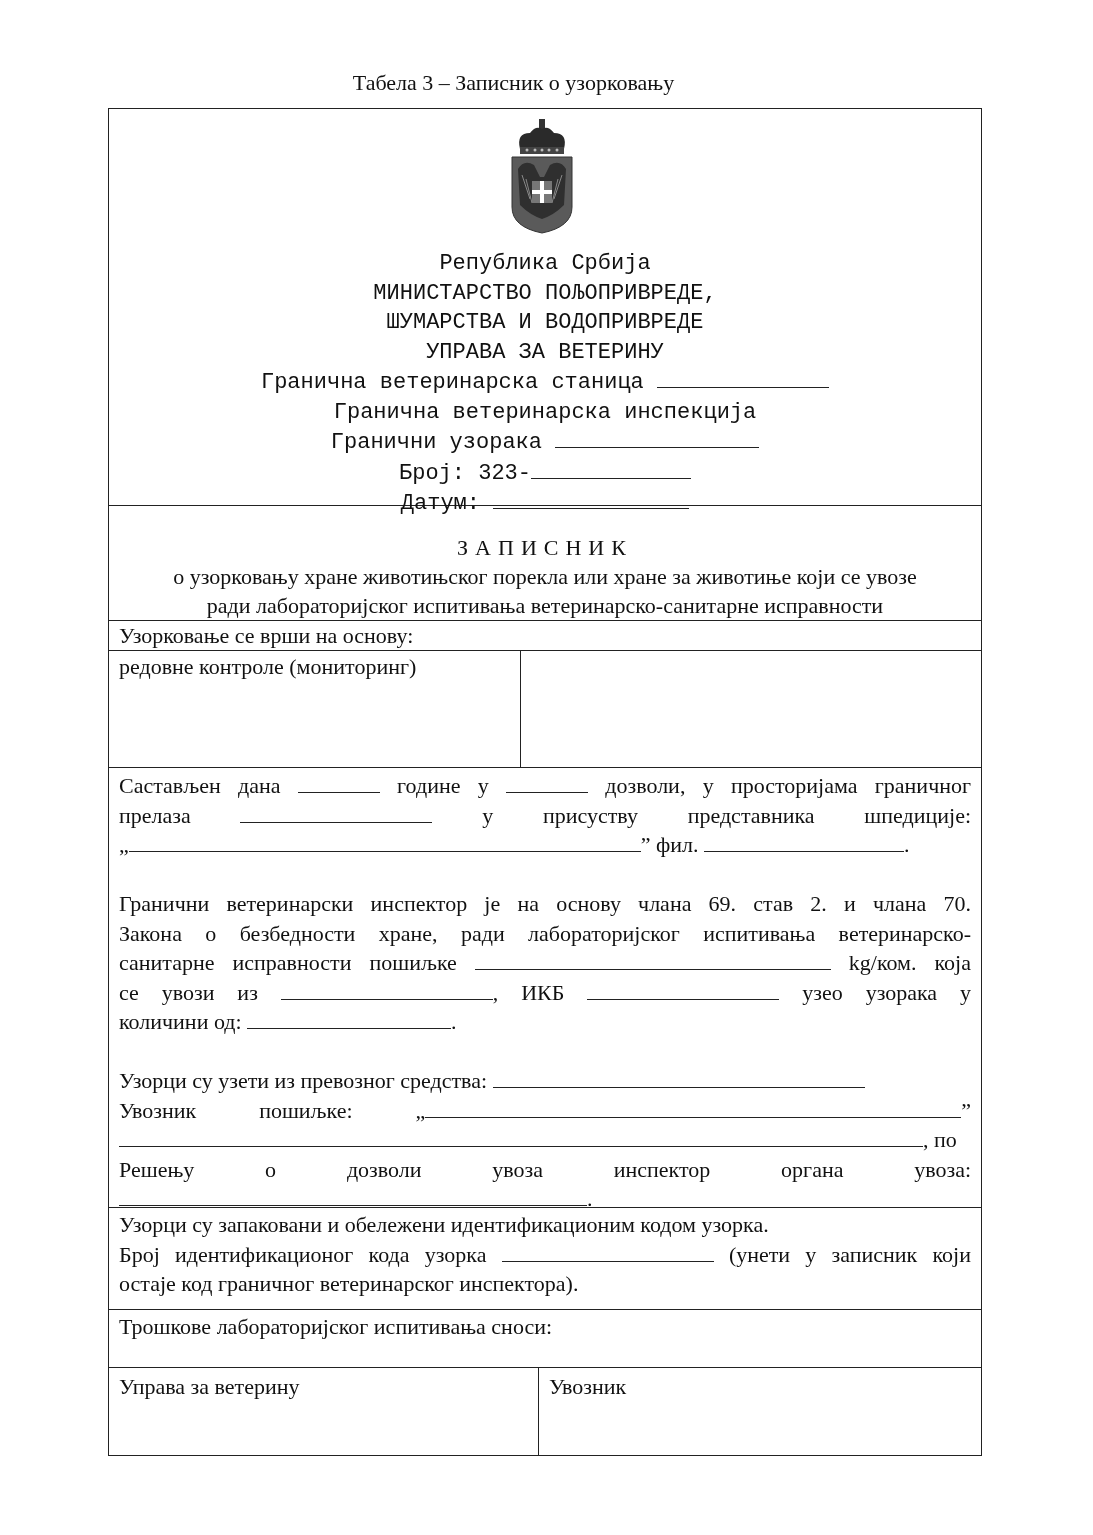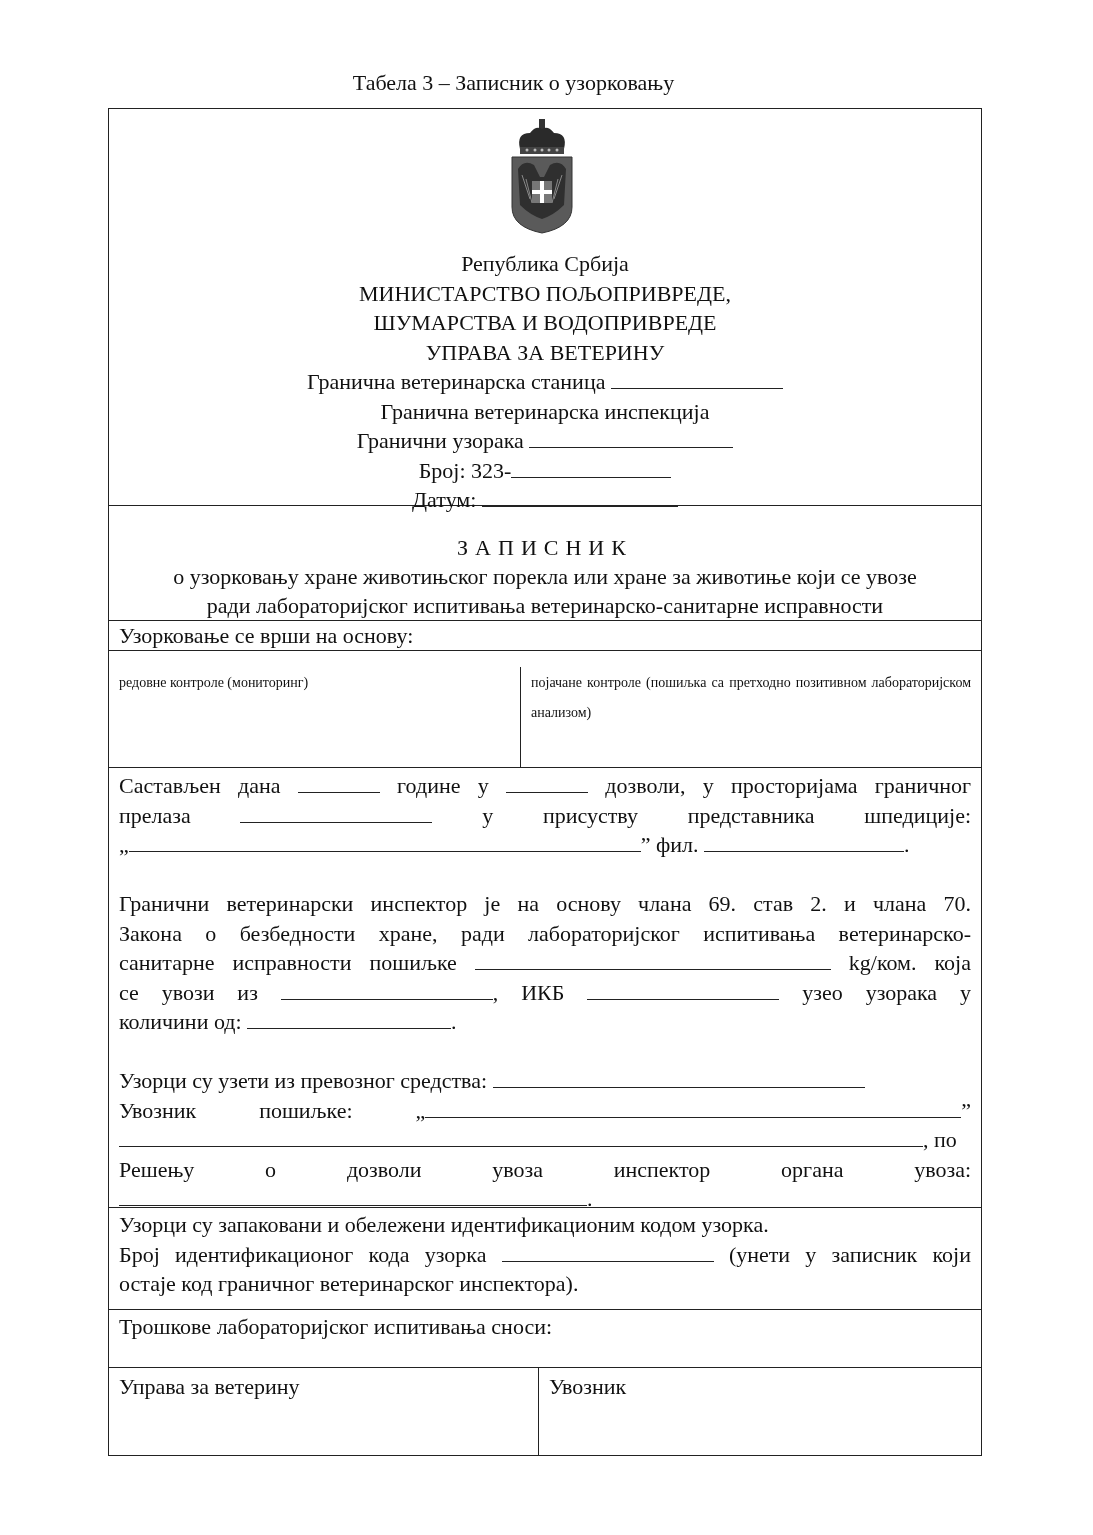--- a/index.html
+++ b/index.html
@@ -1,33 +1,33 @@
 <!DOCTYPE html>
 <html><head>
 <meta charset="utf-8">
 <style>
   html, body { margin: 0; padding: 0; background: #ffffff; }
   body { width: 1093px; height: 1535px; position: relative; font-family: "Liberation Serif", "DejaVu Serif", serif; color: #111; }
   .doc-title { position: absolute; top: 70px; left: 0; width: 1027px; text-align: center; font-size: 22px; }
   .frame { position: absolute; left: 108px; top: 108px; width: 872px; border: 1.5px solid #222; box-sizing: content-box; }
   .row { border-bottom: 1.5px solid #222; }
   .row:last-child { border-bottom: none; }
-  .header { height: 396px; position: relative; text-align: center; font-size: 22px; }
+  .header { height: 396px; position: relative; text-align: center; font-size: 22px; font-family: Liberation Mono, monospace; }
   .crest { position: absolute; left: 401px; top: 10px; width: 64px; height: 115px; }
   .header .lines { position: absolute; top: 140px; left: 0; right: 0; line-height: 29.5px; }
   .title-row { height: 115px; text-align: center; font-size: 22px; line-height: 29px; padding-top: 0; box-sizing: border-box; }
   .title-row .big { letter-spacing: 7px; padding-top: 27px; display: block; }
   .p { padding: 0 10px; font-size: 22px; line-height: 29.5px; text-align: justify; }
   .basis-label { height: 29px; }
   .split { display: flex; }
   .split .cell { box-sizing: border-box; }
   .split .left { width: 412px; border-right: 1.5px solid #222; }
   .split .right { flex: 1; }
   .basis-split { height: 116px; }
-  .basis-split .cell { padding: 1px 10px; font-size: 14px; line-height: 29.5px; text-align: justify; margin-top: 16px; }
+  .basis-split .cell { padding: 1px 10px; font-size: 22px; line-height: 29.5px; text-align: justify; }
   .blank { display: inline-block; border-bottom: 1.2px solid #222; height: 20px; vertical-align: baseline; }
   .comp { height: 440px; padding-top: 3px; box-sizing: border-box; }
   .gap { height: 29.5px; }
   .pack { height: 102px; padding-top: 2px; box-sizing: border-box; }
   .costs { height: 58px; padding-top: 2px; box-sizing: border-box; }
   .sign-split { height: 87px; }
   .sign-split .cell { padding: 4px 10px; font-size: 22px; line-height: 29px; }
   .sign-split .left { width: 430px; }
   .jl { text-align: justify; text-align-last: justify; }
 </style>
@@ -86,21 +86,20 @@
   <div class="row title-row">
     <span class="big">ЗАПИСНИК</span>
     <div>о узорковању хране животињског порекла или хране за животиње који се увозе</div>
     <div>ради лабораторијског испитивања ветеринарско-санитарне исправности</div>
   </div>
 
   <div class="row p basis-label">Узорковање се врши на основу:</div>
 
   <div class="row split basis-split">
     <div class="cell left">редовне контроле (мониторинг)</div>
-    <div class="cell right">појачане контроле (пошиљка са претходно позитивном лабораторијском анализом)</div>
   </div>
 
   <div class="row comp">
     <div class="p jl">
       <span>Састављен дана</span>
       <span class="blank" style="width:82px"></span>
       <span>године у</span>
       <span class="blank" style="width:82px"></span>
       <span>дозволи, у просторијама граничног</span>
     </div>

